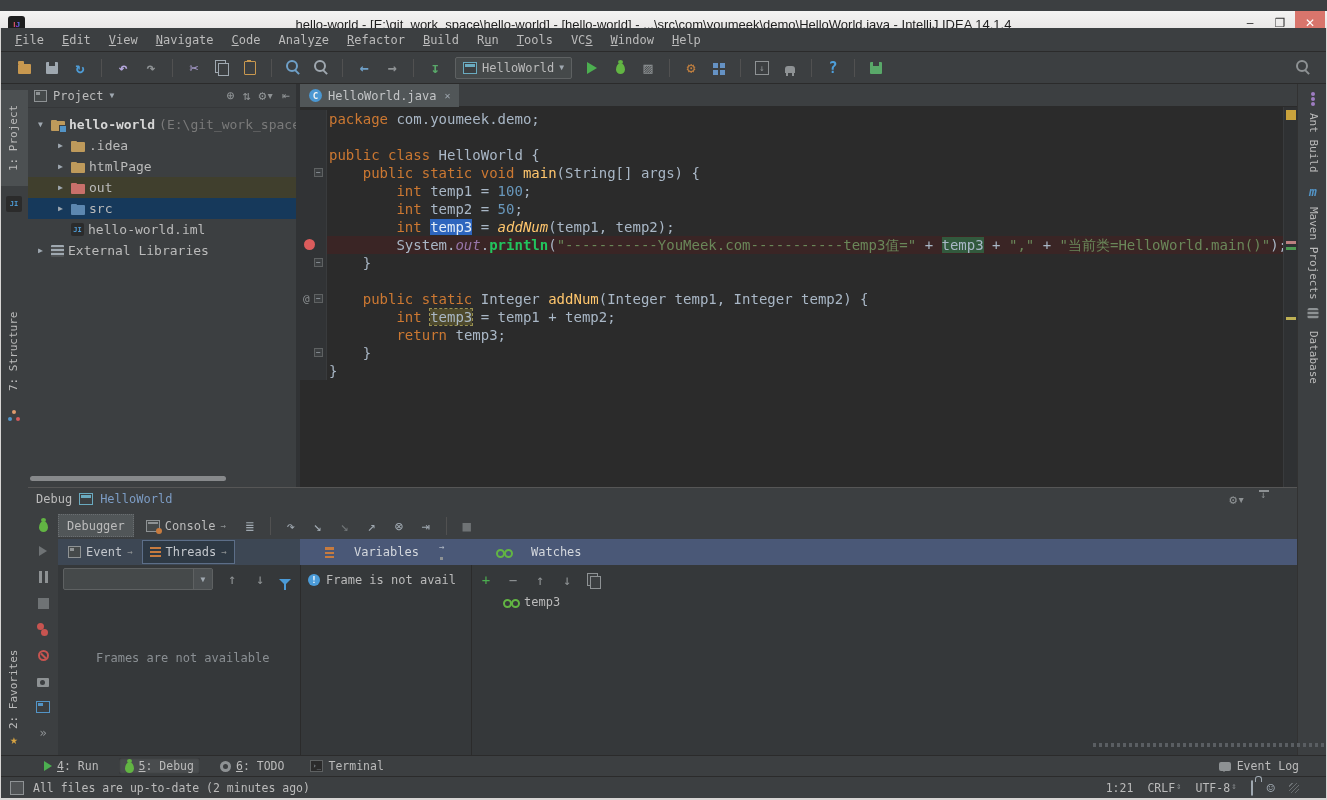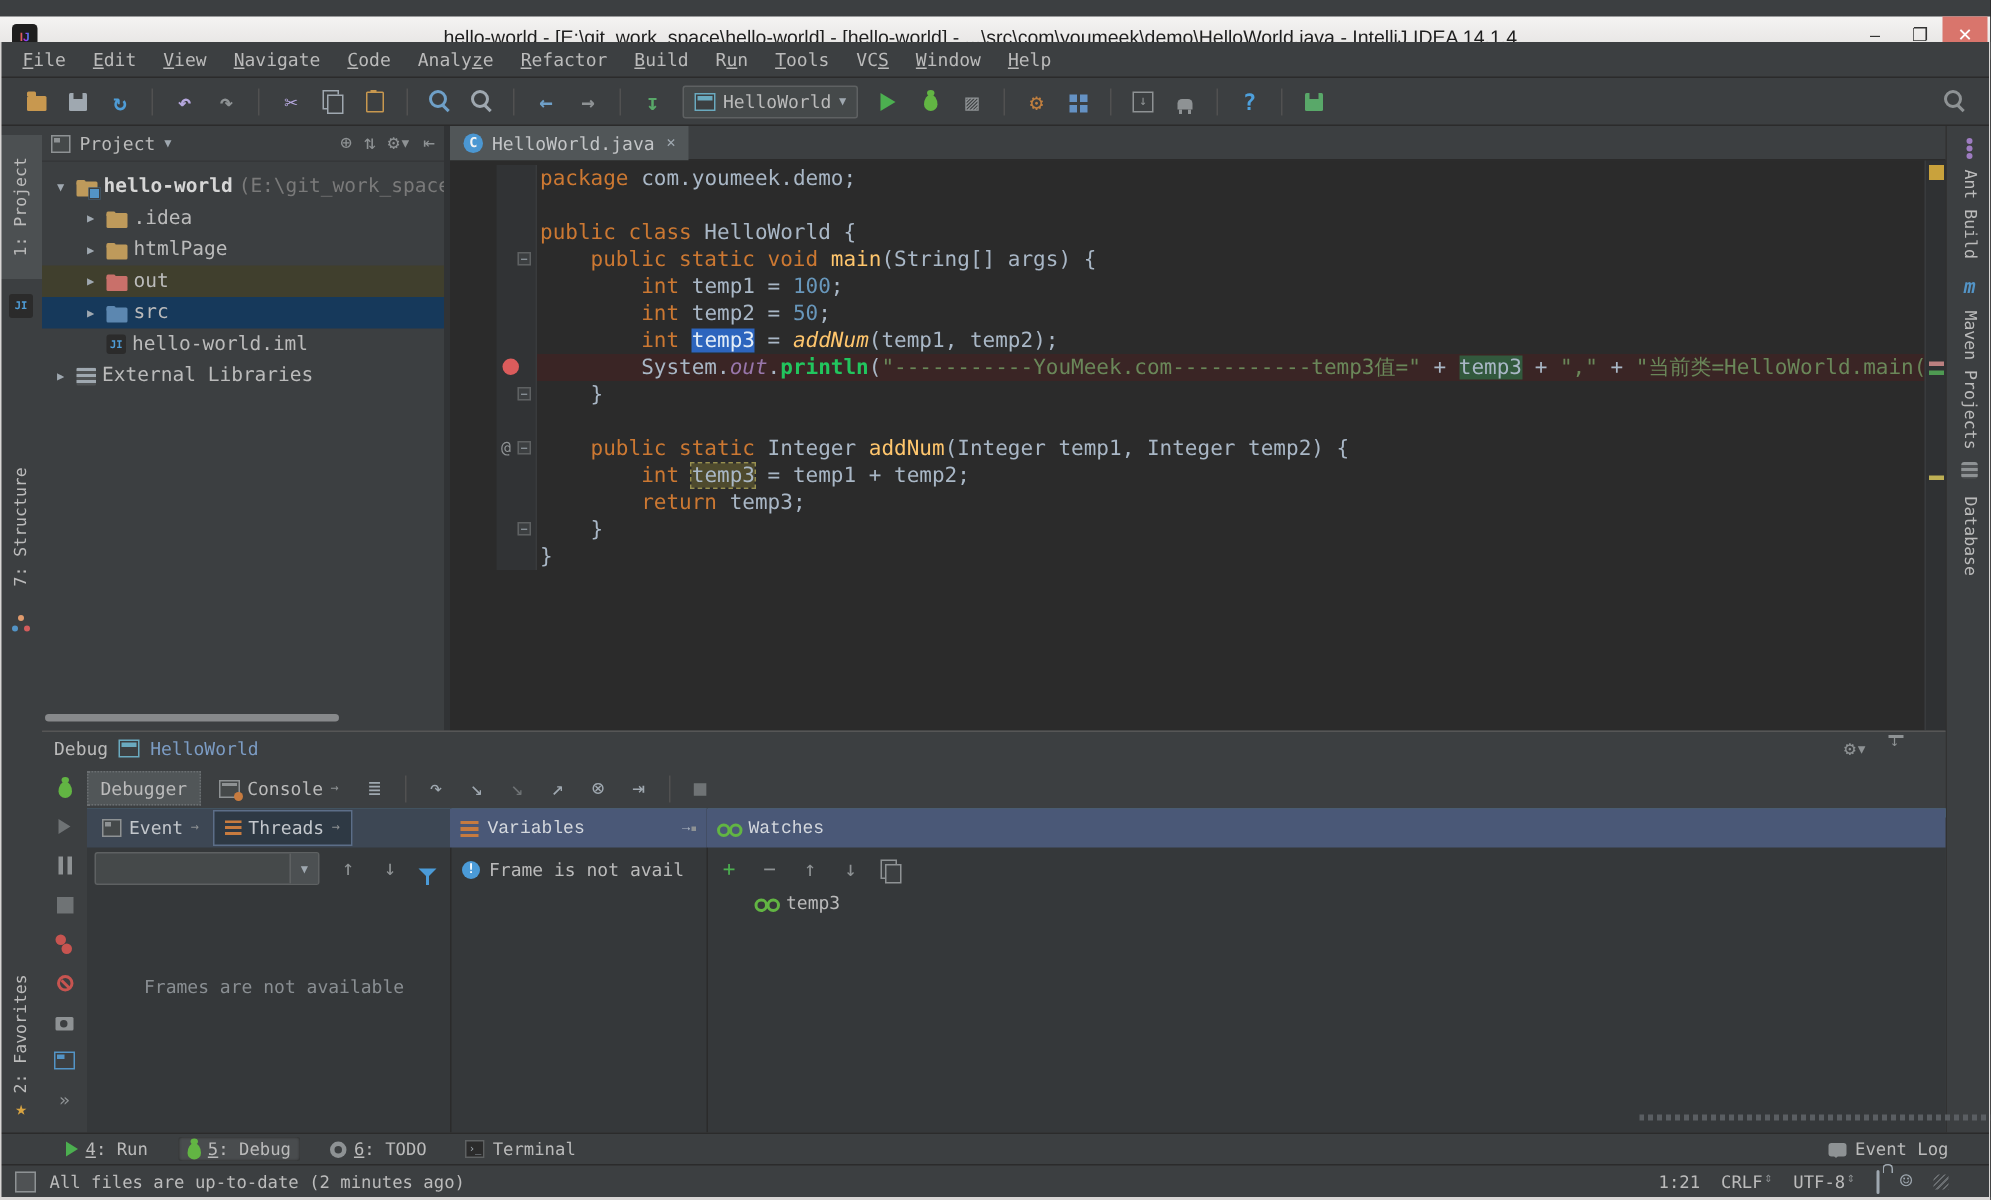--- a/index.html
+++ b/index.html
@@ -68,21 +68,21 @@
   
   .splitter{position:absolute;left:296px;top:84px;width:4px;height:403px;background:#313335;}
   
   .editor{position:absolute;left:300px;top:84px;width:997px;height:403px;background:#2B2B2B;}
   .tabbar{position:absolute;left:0;top:0;width:100%;height:23px;background:#3C3F41;border-bottom:1px solid #2B2B2B;box-sizing:border-box;}
   .ed-tab{display:inline-flex;align-items:center;gap:6px;height:23px;padding:0 9px;background:#515658;color:#C3C5C7;font-size:12px;}
   .class-icon{width:13px;height:13px;border-radius:50%;background:#4B97D2;color:#F2F2F2;font-size:9px;font-weight:bold;
     display:flex;align-items:center;justify-content:center;}
   .tab-close{color:#9FA8B0;font-size:10px;margin-left:2px;}
   .code{position:absolute;left:0;top:23px;right:13px;bottom:0;overflow:hidden;background:#2B2B2B;}
-  .code-lines{position:absolute;left:0;top:3px;right:0;margin-left:31px;}
+  .code-lines{position:absolute;left:0;top:3px;right:0;}
   .code-line{display:flex;height:18px;line-height:18px;font-size:14px;white-space:pre;}
   .gutter-cell{width:26px;flex:none;background:#313335;border-right:1px solid #393B3D;position:relative;}
   .line-text{flex:1;padding-left:2px;}
   .bp-text{background:#3A2525;}
   .bp-dot{position:absolute;left:4px;top:3px;width:11px;height:11px;border-radius:50%;background:#DB5C5C;}
   .fold-mark{position:absolute;right:3px;top:4px;width:9px;height:9px;box-sizing:border-box;border:1px solid #5E6162;
     background:#3C3F41;color:#9FA8B0;font-size:8px;line-height:7px;text-align:center;}
   .gutter-anno{position:absolute;left:3px;top:1px;color:#8E9294;font-size:11px;line-height:16px;}
   .tk-k{color:#CC7832;} .tk-p{color:#A9B7C6;} .tk-n{color:#6897BB;} .tk-s{color:#6A8759;}
   .tk-d{color:#FFC66D;} .tk-c{color:#FFC66D;font-style:italic;} .tk-f{color:#9876AA;font-style:italic;}
@@ -100,21 +100,21 @@
   .dbg-header-icons{margin-left:auto;display:flex;gap:14px;color:#8E9294;font-size:13px;padding-right:30px;}
   .dbg-leftcol{position:absolute;left:0;top:24px;width:30px;bottom:0;display:flex;flex-direction:column;align-items:center;}
   .dbg-leftcol .sicon{height:26px;display:flex;align-items:center;justify-content:center;width:100%;}
   .dbg-tabs{position:absolute;left:30px;top:24px;right:0;height:27px;display:flex;align-items:center;gap:3px;border-bottom:6px solid #7dd3fc;}
   .dbg-tab{display:flex;align-items:center;gap:5px;height:21px;padding:0 8px;border:1px solid transparent;color:#BBBBBB;}
   .dbg-tab.active{background:#515658;border:1px dotted #6A6E71;}
   .dbg-tab .mini-arrow{font-size:9px;color:#8E9294;}
   .step-icon{width:24px;height:22px;display:flex;align-items:center;justify-content:center;font-size:14px;color:#9FA8B0;}
   .dbg-content{position:absolute;left:30px;top:51px;right:0;bottom:0;background:#35383A;}
   .pane{position:absolute;top:0;bottom:0;}
-  .pane-header{height:26px;background:#4A5877;display:flex;align-items:center;gap:6px;padding:0 7px;color:#D3D7DD;font-family:Liberation Mono, monospace;}
+  .pane-header{height:26px;background:#4A5877;display:flex;align-items:center;gap:20px;padding:0 25px;color:#D3D7DD;}
   .pane-header .mini-arrow{margin-left:auto;font-size:9px;color:#AEB7C4;}
   .frames-pane{left:0;width:242px;border-right:1px solid #2B2B2B;}
   .frames-tabs{height:26px;background:#3D4754;display:flex;align-items:center;gap:2px;padding-left:3px;}
   .ftab{display:flex;align-items:center;gap:5px;height:22px;padding:0 7px;color:#C3C7CC;}
   .ftab.active{background:#2E3944;border:1px solid #5C6E88;}
   .ftab .mini-arrow{font-size:9px;color:#8E9294;}
   .frames-toolbar{height:28px;display:flex;align-items:center;gap:10px;padding:0 5px;}
   .combo{width:148px;height:20px;background:#45494A;border:1px solid #5E6162;border-radius:2px;display:flex;align-items:center;}
   .combo-btn{margin-left:auto;width:18px;height:100%;border-left:1px solid #5E6162;display:flex;align-items:center;justify-content:center;
     font-size:8px;color:#9FA8B0;background:#4C5052;}

